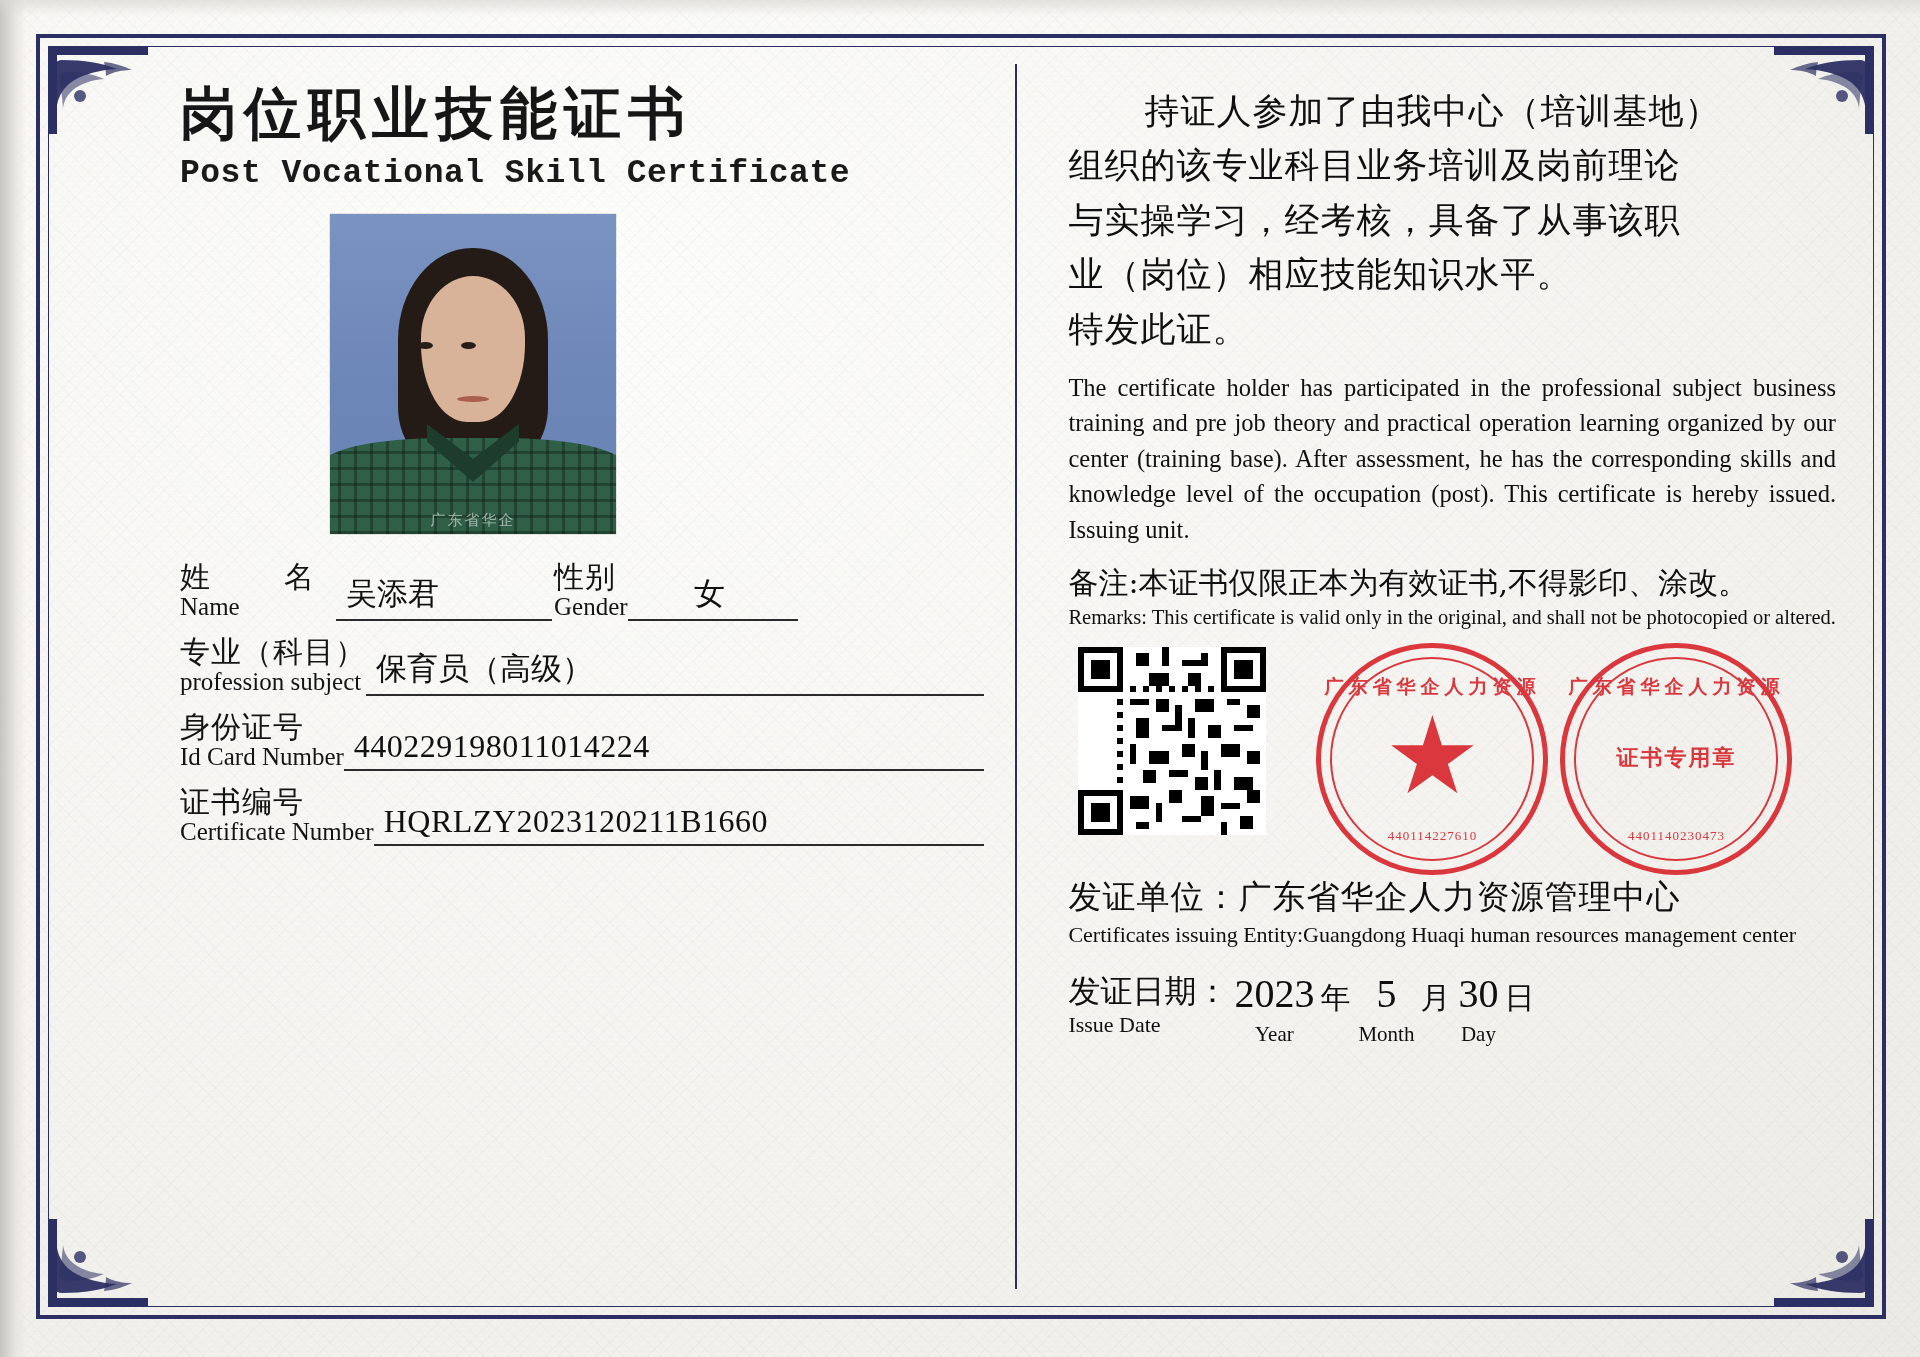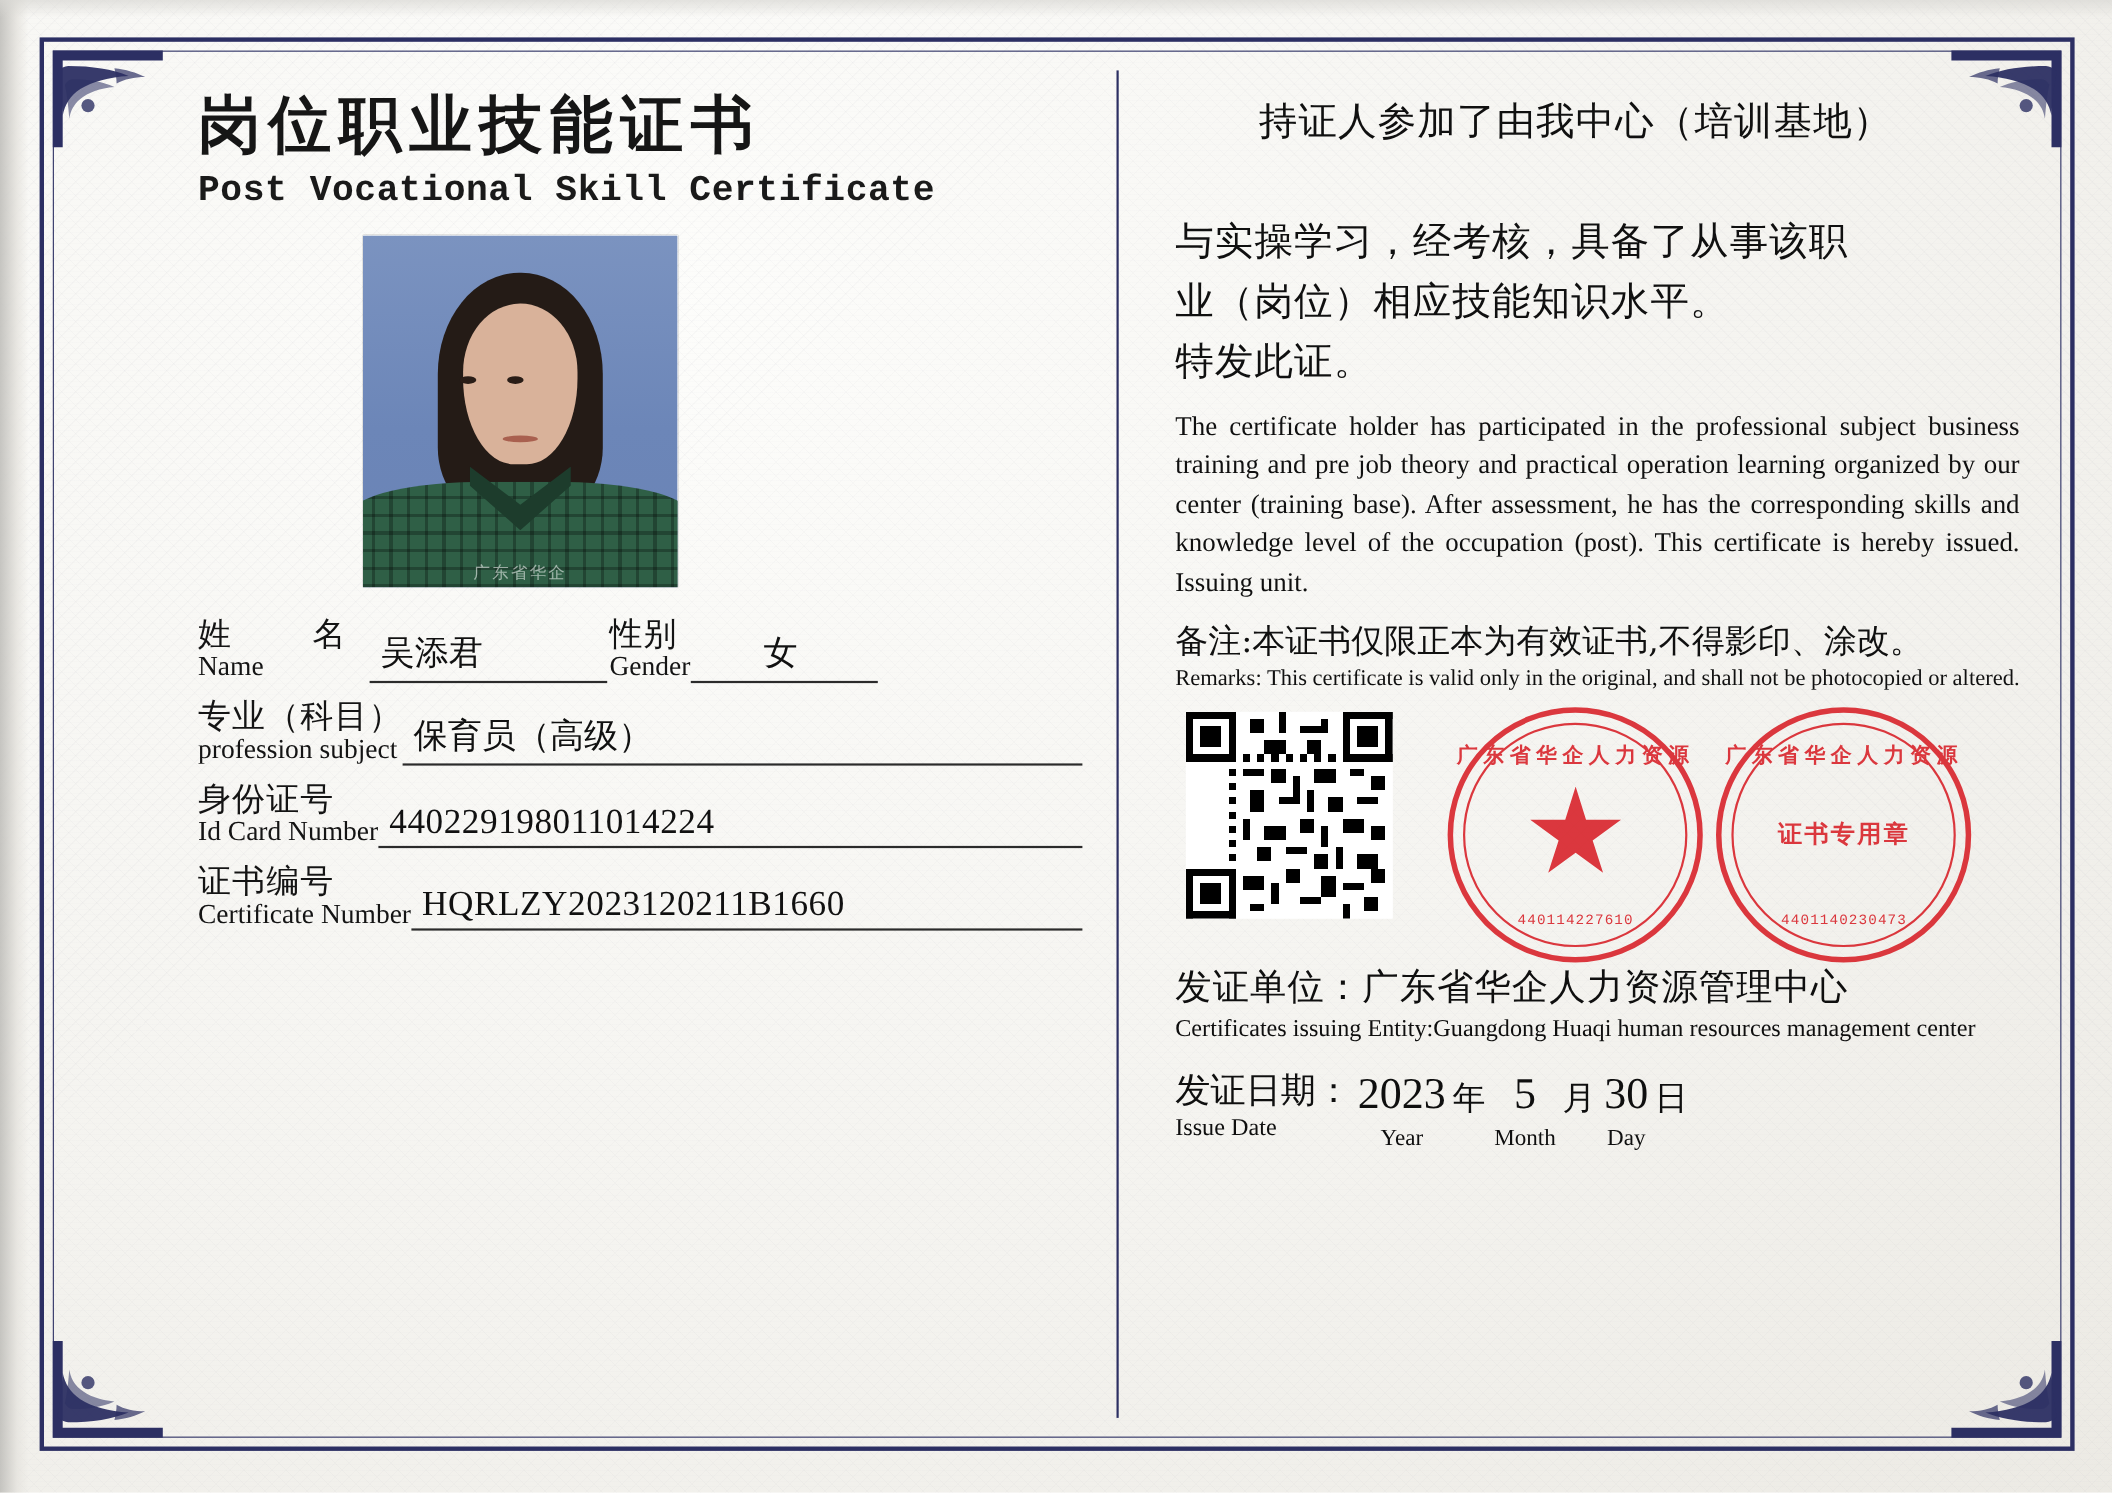--- a/index.html
+++ b/index.html
@@ -340,21 +340,21 @@
     text-align: center;
     font-family: "DejaVu Serif", serif;
     font-size: 19px;
     letter-spacing: 5px;
     font-weight: 700;
   }
   .seal-bottom-text {
     position: absolute;
     left: 0; right: 0; bottom: 26px;
     text-align: center;
-    font-family: Liberation Mono, monospace;
+    font-family: Liberation Serif, serif;
     font-size: 13px;
     letter-spacing: 1px;
   }
   .seal-center-text {
     position: absolute;
     left: 0; right: 0; top: 50%;
     margin-top: -16px;
     text-align: center;
     font-family: "DejaVu Serif", serif;
     font-size: 22px;
@@ -530,21 +530,21 @@
       </div>
 
     </div>
 
     <div id="divider"></div>
 
     <div id="right-pane">
 
       <div id="statement-cn">
         <span class="indent"></span><span>持证人参加了由我中心（培训基地）</span><br>
-        <br>
+        <span>组织的该专业科目业务培训及岗前理论</span><br>
         <span>与实操学习，经考核，具备了从事该职</span><br>
         <span>业（岗位）相应技能知识水平。</span>
       </div>
       <div id="statement-cn-2">特发此证。</div>
 
       <div id="statement-en">The certificate holder has participated in the professional subject business training and pre job theory and practical operation learning organized by our center (training base). After assessment, he has the corresponding skills and knowledge level of the occupation (post). This certificate is hereby issued. Issuing unit.</div>
 
       <div id="remarks-cn">备注:本证书仅限正本为有效证书,不得影印、涂改。</div>
       <div id="remarks-en">Remarks: This certificate is valid only in the original, and shall not be photocopied or altered.</div>
 

